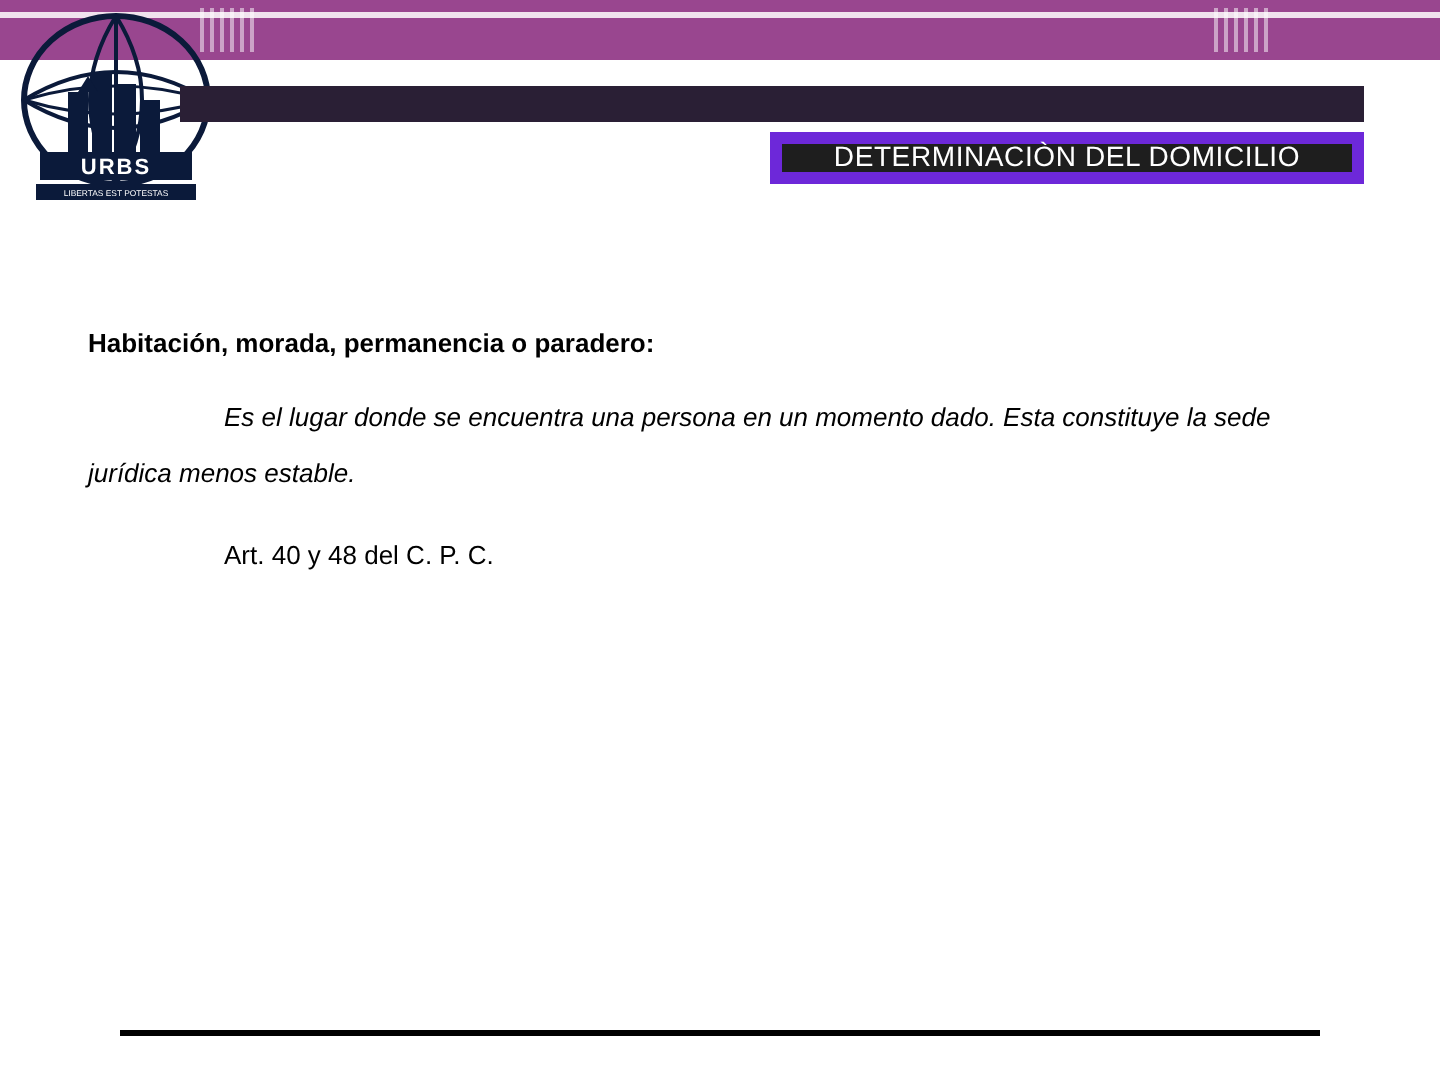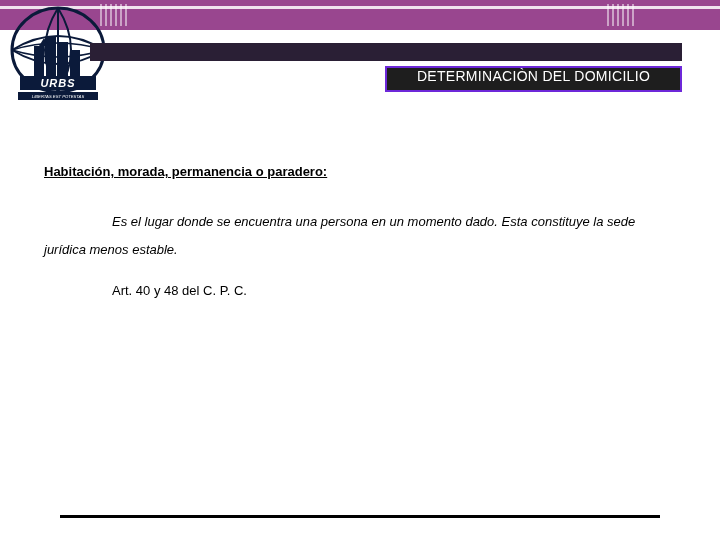--- a/index.html
+++ b/index.html
@@ -37,60 +37,58 @@
     width: 2px;
     height: 22px;
     background: rgba(255,255,255,0.5);
   }
   .logo {
     position: absolute;
     top: 2px;
     left: 8px;
     width: 100px;
     height: 100px;
-    font-style: italic;
   }
   .dark-band {
     position: absolute;
     top: 43px;
     left: 90px;
     right: 38px;
     height: 18px;
     background: #2a1f35;
   }
   .title-pill {
     position: absolute;
     top: 66px;
     right: 38px;
     width: 297px;
     height: 26px;
     background: #1e1e1e;
-    border: 2px solid #6d28d9;
+    border: 6px solid #6d28d9;
     display: flex;
-    align-items: flex-start;
+    align-items: flex-end;
     justify-content: center;
   }
   .title-pill span {
     color: #ffffff;
     font-size: 14px;
     letter-spacing: 0.3px;
   }
   .content {
     position: absolute;
     top: 158px;
     left: 44px;
     right: 40px;
     font-size: 13px;
     color: #000000;
     line-height: 2.2;
   }
   .heading {
     font-weight: bold;
-    text-decoration: underline;
-    margin-bottom: 21px;
+    margin-bottom: 8px;
   }
   .para {
     text-indent: 68px;
     margin-bottom: 4px;
     font-style: italic;
   }
   .legal {
     text-indent: 68px;
     margin-top: 12px;
   }

